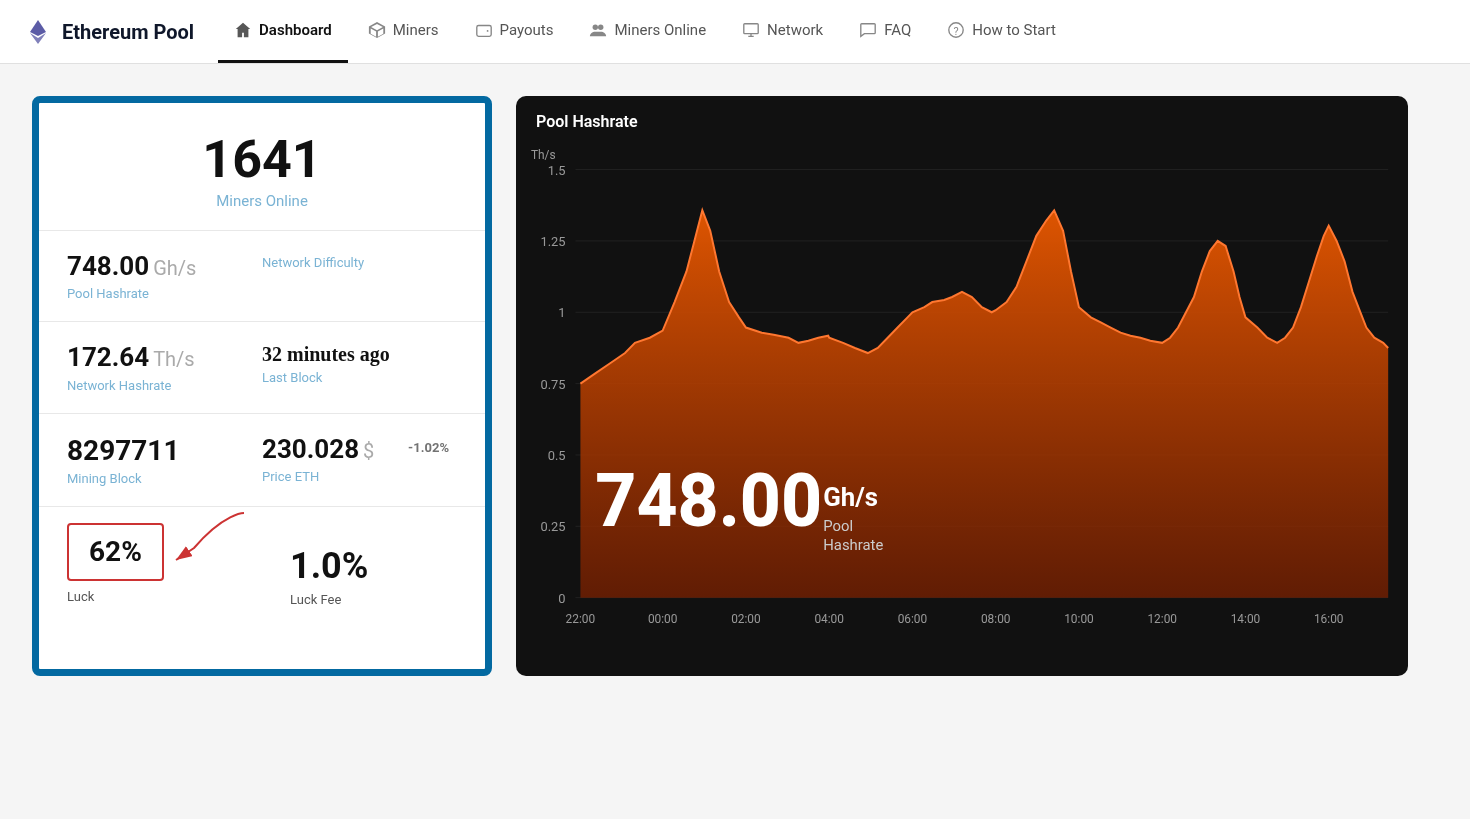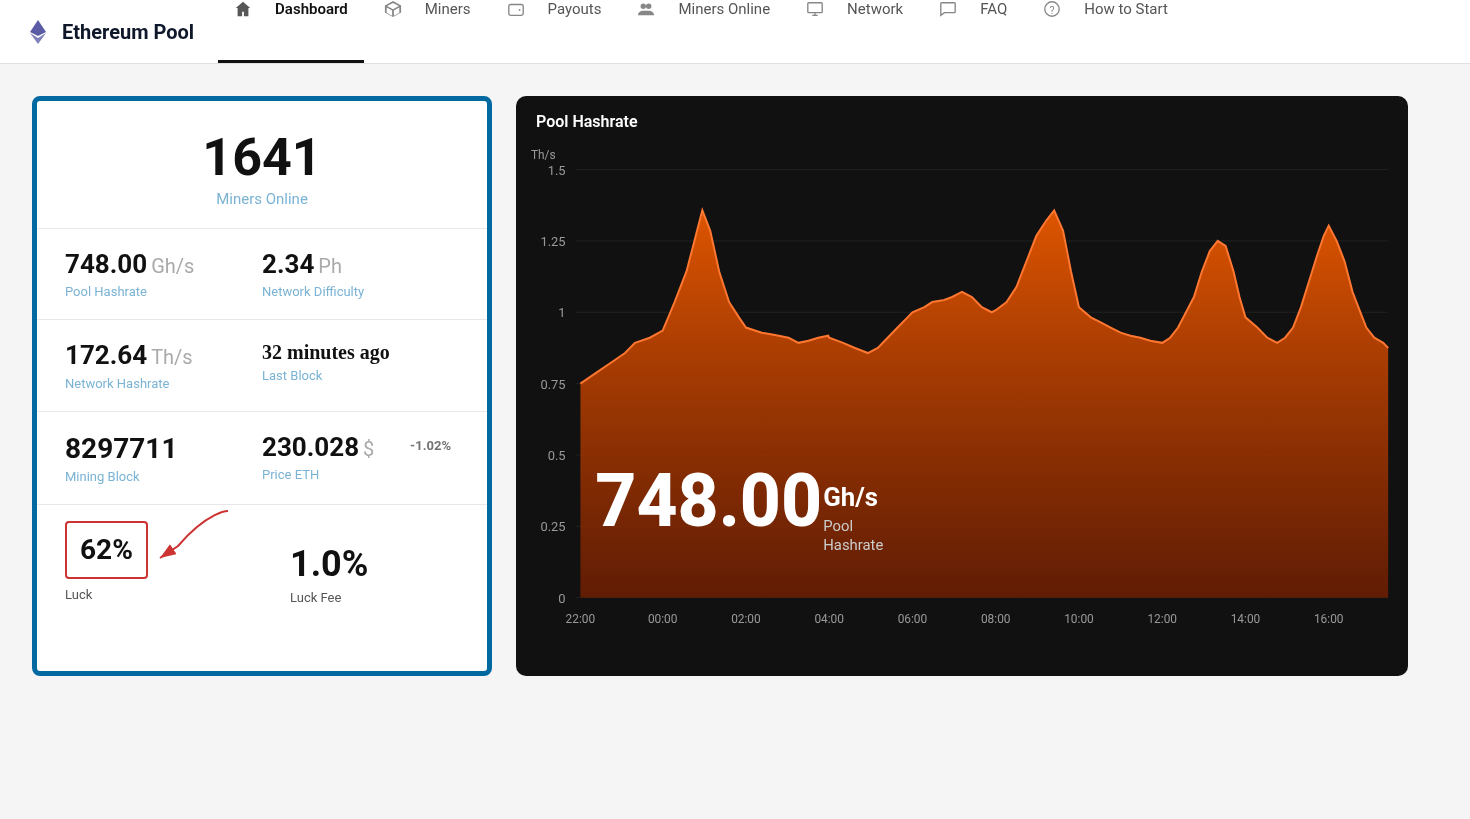--- a/index.html
+++ b/index.html
@@ -33,22 +33,22 @@
       height: 28px;
     }
     .nav-items {
       display: flex;
       align-items: stretch;
       gap: 4px;
       height: 100%;
     }
     .nav-item {
       display: flex;
-      align-items: flex-start;
-      gap: 23px;
+      align-items: center;
+      gap: 7px;
       padding: 0 16px;
       font-size: 15px;
       color: #555;
       cursor: pointer;
       border-bottom: 3px solid transparent;
       text-decoration: none;
       white-space: nowrap;
     }
     .nav-item.active {
       color: #111;
@@ -66,21 +66,21 @@
       display: flex;
       gap: 24px;
       padding: 32px 32px 32px 32px;
       max-width: 1440px;
     }
 
     
     .stats-panel {
       background: #fff;
       border-radius: 8px;
-      border: 5px solid #0369a1;
+      border: 7px solid #0369a1;
       width: 460px;
       min-width: 400px;
       flex-shrink: 0;
     }
     .stat-block {
       padding: 20px 28px;
       border-bottom: 1px solid #e8e8e8;
     }
     .stat-block:last-child { border-bottom: none; }
     .stat-block.miners-online {
@@ -236,23 +236,20 @@
       <div class="stat-row">
         <div class="stat-cell">
           <div class="stat-value">
             <span>748.00</span><span class="unit">Gh/s</span>
           </div>
           <div class="stat-label">
             <span>Pool</span> <span>Hashrate</span>
           </div>
         </div>
         <div class="stat-cell">
-          <div class="stat-value">
-            <span>2.34</span><span class="unit">Ph</span>
-          </div>
           <div class="stat-label">
             <span>Network</span> <span>Difficulty</span>
           </div>
         </div>
       </div>
     </div>
 
     <div class="stat-block">
       <div class="stat-row">
         <div class="stat-cell">
@@ -291,21 +288,21 @@
         </div>
       </div>
     </div>
 
     <div class="stat-block" style="border-bottom:none; padding:0;">
       <div style="display:flex; align-items:stretch;">
 
         <div style="position:relative; flex:1; padding: 16px 28px 20px;">
           <div style="display:inline-block; position:relative;">
             
-            <div style="border: 2px solid #cc3333; border-radius: 4px; padding: 10px 13px; display:inline-block;">
+            <div style="border: 2px solid #cc3333; border-radius: 4px; padding: 10px 20px; display:inline-block;">
               <div class="stat-value" style="font-size:28px;">62%</div>
             </div>
             
             <svg style="position:absolute; right:-90px; top:-15px; pointer-events:none;" width="90" height="60" viewBox="0 0 90 60">
               <defs>
                 <marker id="arrowhead" markerWidth="8" markerHeight="6" refX="8" refY="3" orient="auto">
                   <polygon points="0 0, 8 3, 0 6" fill="#cc3333"></polygon>
                 </marker>
               </defs>
               <path d="M80,5 C80,5 60,5 30,40 L12,52" stroke="#cc3333" stroke-width="2" fill="none" marker-end="url(#arrowhead)"></path>

